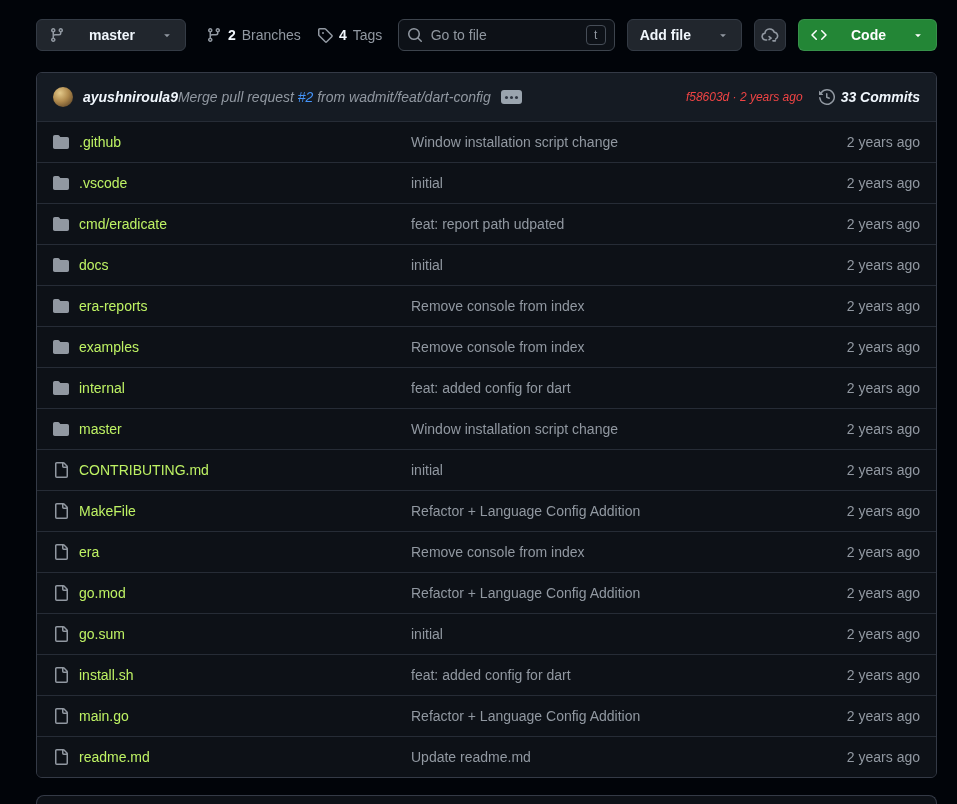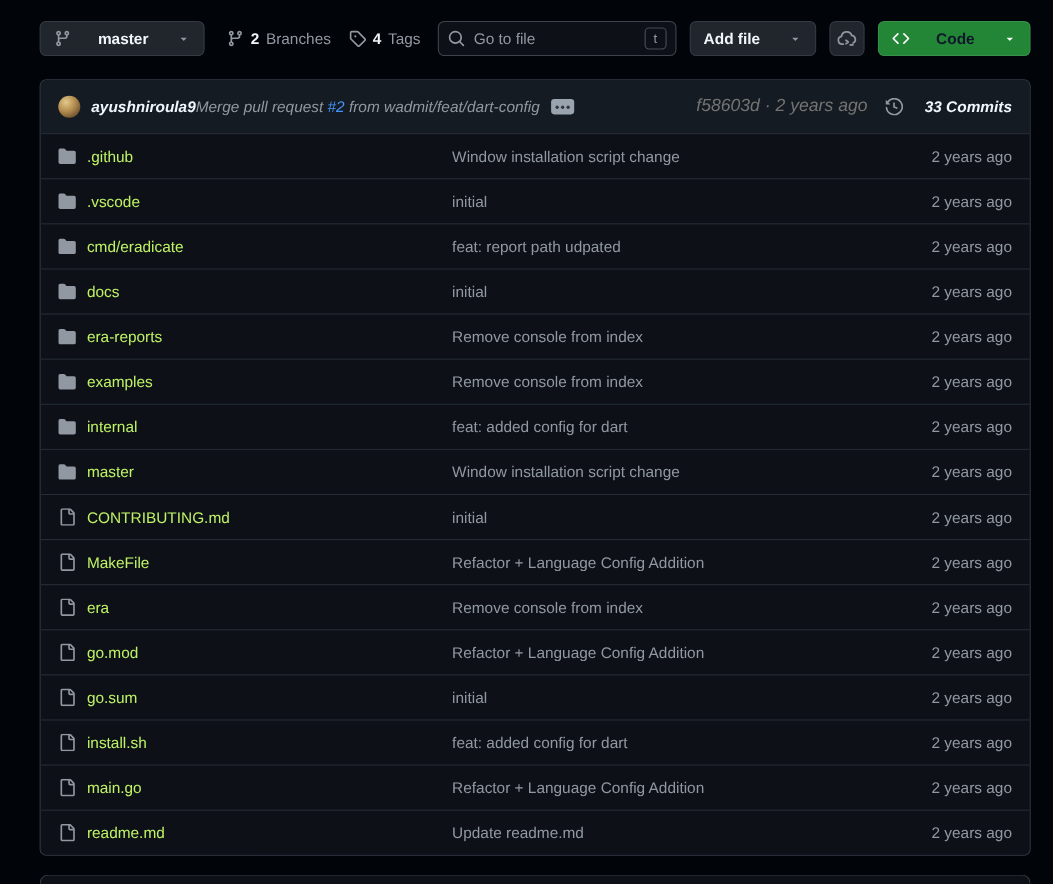--- a/index.html
+++ b/index.html
@@ -51,21 +51,21 @@
   .kbd {
     display:flex; align-items:center; justify-content:center;
     width:20px; height:20px;
     border:1px solid #464d57; border-radius:4px;
     color:#9198a1; font-size:12px; line-height:1;
   }
   .icon-btn { padding:0; width:32px; justify-content:center; }
   .btn-green {
     background:#238636;
     border:1px solid rgba(240,246,252,0.1);
-    color:#0f172a;
+    color:#ffffff;
   }
 
   
   .file-table {
     margin:21px 20px 0 36px;
     border:1px solid #343a46;
     border-radius:6px;
     overflow:hidden;
     background:#0d1117;
   }
@@ -83,22 +83,22 @@
   .commit-author { font-weight:600; color:#f0f6fc; margin-left:10px; }
   .commit-msg { margin-left:0; color:#9198a1; white-space:nowrap; overflow:hidden; }
   .commit-msg a.pr { color:#4493f8; }
   .ellipsis-badge {
     display:inline-flex; align-items:center; justify-content:center; gap:2px;
     width:21px; height:14px; margin-left:10px;
     background:#9aa4ae; border-radius:3px; flex:none; cursor:pointer;
   }
   .ellipsis-badge i { width:3px; height:3px; border-radius:50%; background:#2f3742; }
   .commit-meta { margin-left:auto; display:flex; align-items:center; gap:16px; white-space:nowrap; }
-  .sha-age { color:#737373; font-size:16px; }
-  .commits-link { display:inline-flex; align-items:center; gap:20px; color:#f0f6fc; font-weight:600; }
+  .sha-age { color:#ef4444; font-size:12px; }
+  .commits-link { display:inline-flex; align-items:center; gap:6px; color:#f0f6fc; font-weight:600; }
 
   .row {
     display:grid;
     grid-template-columns: 358px 1fr 160px;
     align-items:center;
     height:41px; padding:0 16px;
     border-top:1px solid #262c36;
     background:#0d1117;
   }
   .cell-name { display:flex; align-items:center; gap:10px; min-width:0; }

